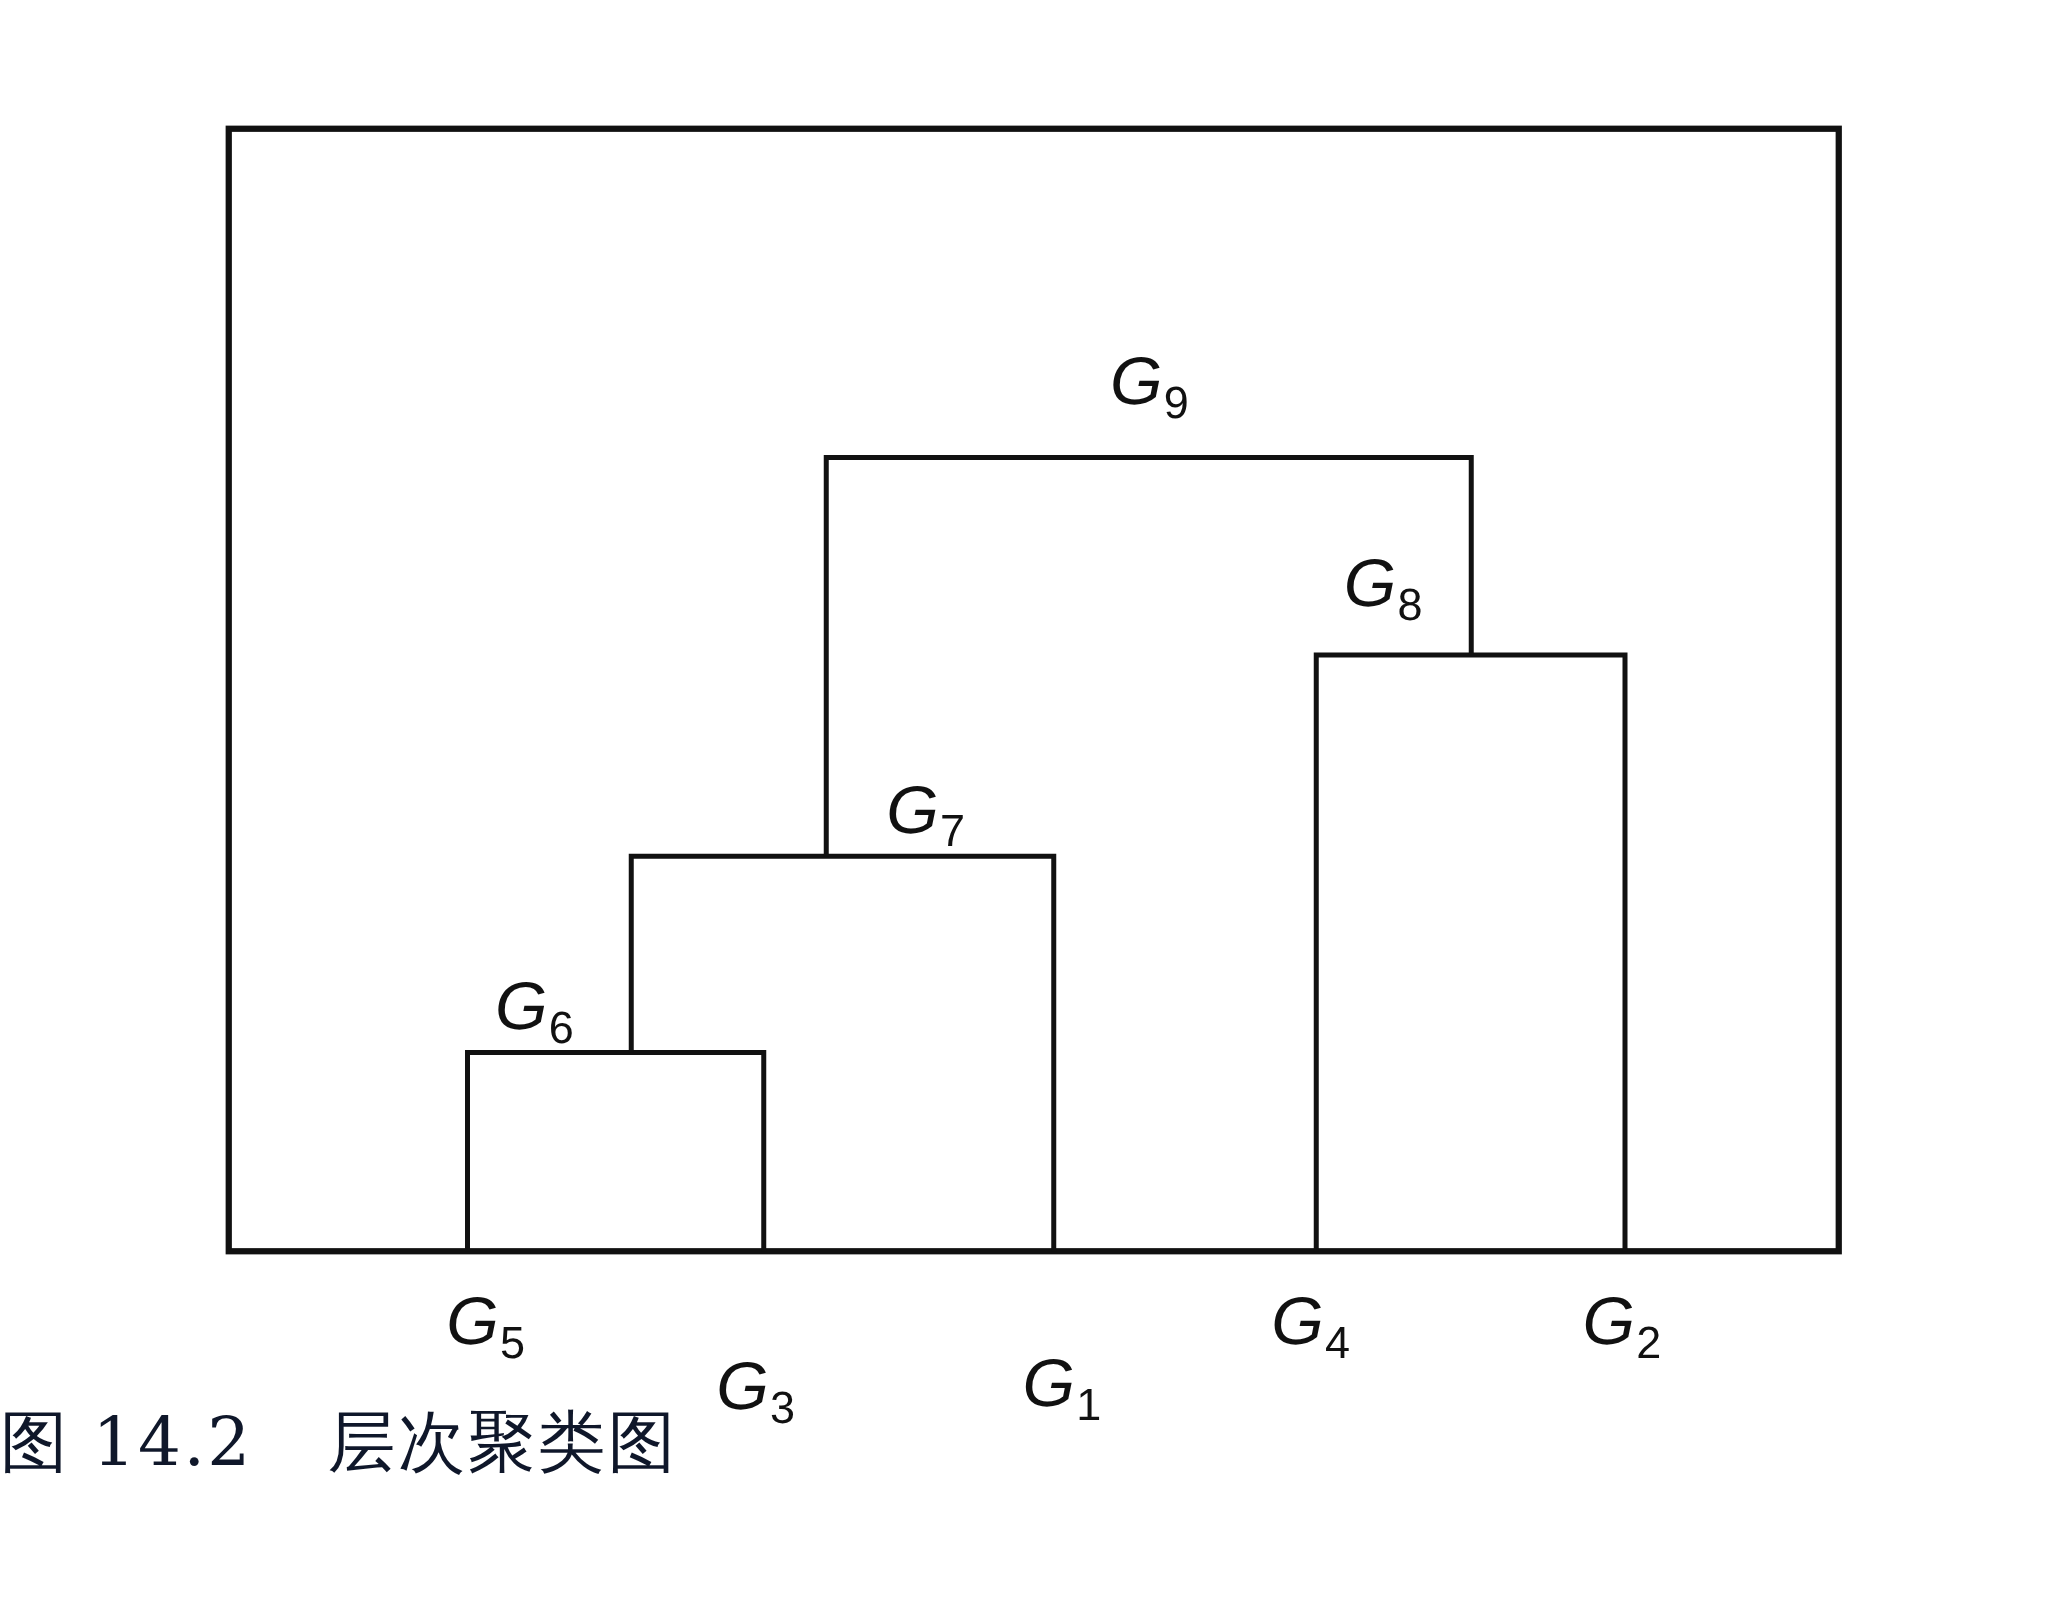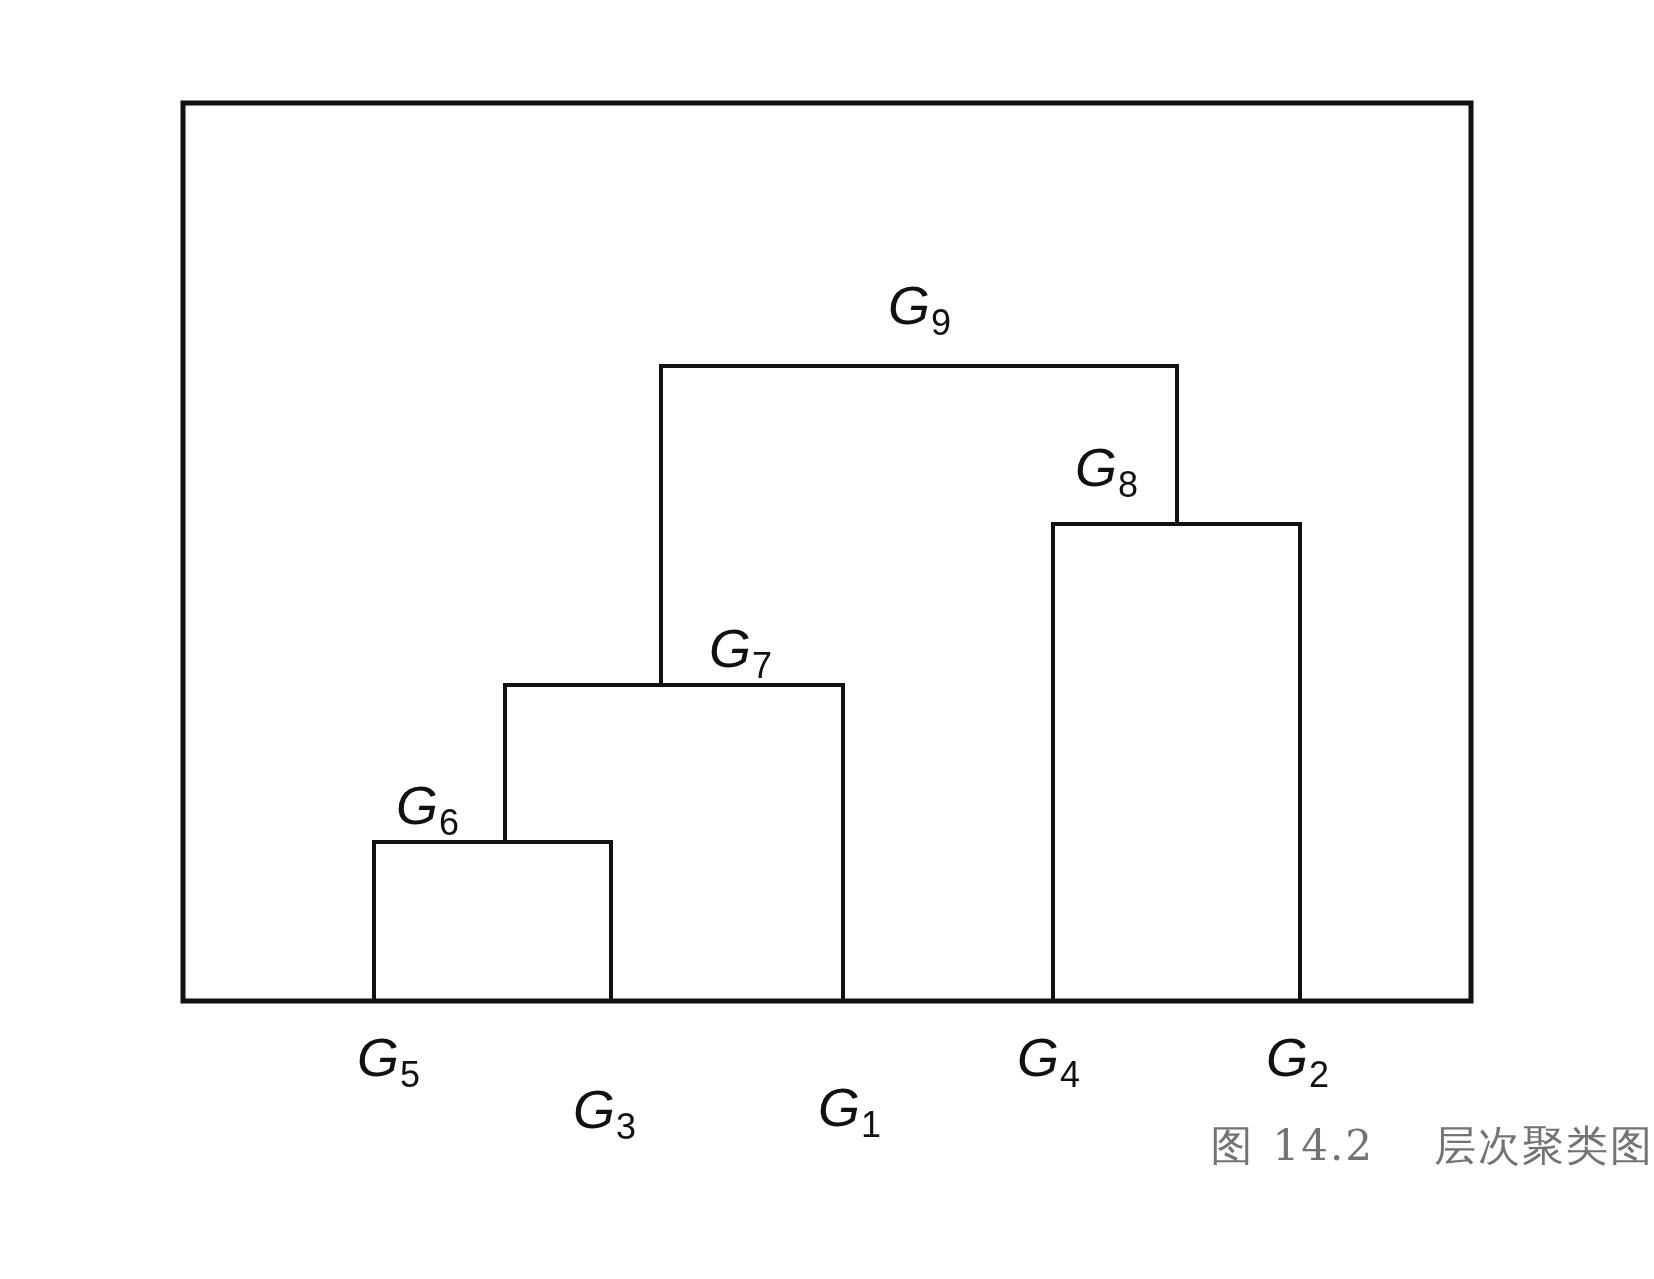--- a/index.html
+++ b/index.html
@@ -1,21 +1,21 @@
 <!DOCTYPE html>
 <html><head>
 <meta charset="utf-8">
 <style>
   html, body { margin:0; padding:0; background:#ffffff; }
   body { width:1654px; height:1279px; position:relative; overflow:hidden; }
   .canvas { position:absolute; left:0; top:0; width:1654px; height:1279px; }
   svg { position:absolute; left:0; top:0; }
   .lbl { position:absolute; font-family:Liberation Sans, sans-serif; font-style:italic; font-size:54px; color:#111; line-height:1; white-space:nowrap; }
   .lbl sub { font-style:normal; font-size:36px; vertical-align:-0.3em; margin-left:1px; }
-  .caption { position:absolute; left:0; width:1654px; top:1118px; text-align:right; font-family:"DejaVu Serif","Liberation Serif",serif; font-size:42px; color:#737373; letter-spacing:2px; }
+  .caption { position:absolute; left:0; width:1654px; top:1118px; text-align:left; font-family:"DejaVu Serif","Liberation Serif",serif; font-size:54px; color:#0f172a; letter-spacing:2px; }
   .caption .num { margin:0 60px 0 18px; }
 </style>
 </head>
 <body>
 
 <div class="canvas">
   <svg width="1654" height="1279">
     <g fill="none" stroke="#111" stroke-linejoin="miter">
 
       <rect x="183" y="103" width="1288" height="898" stroke-width="5"></rect>

